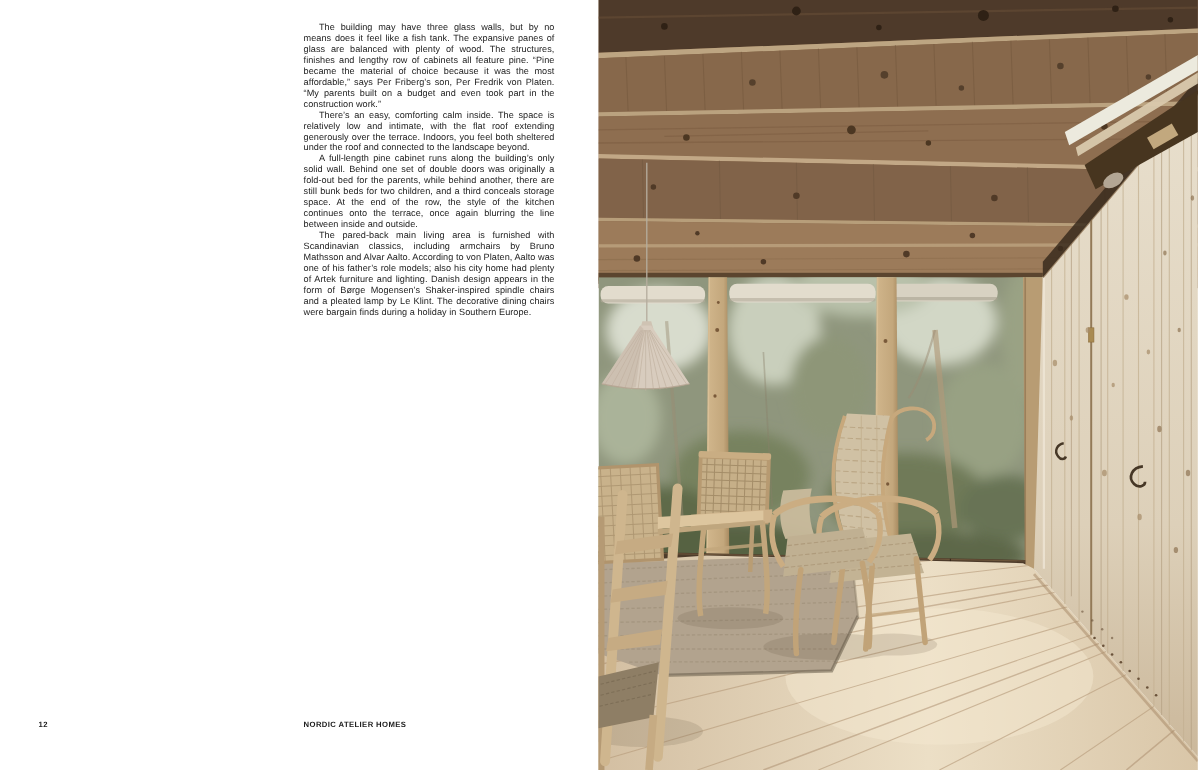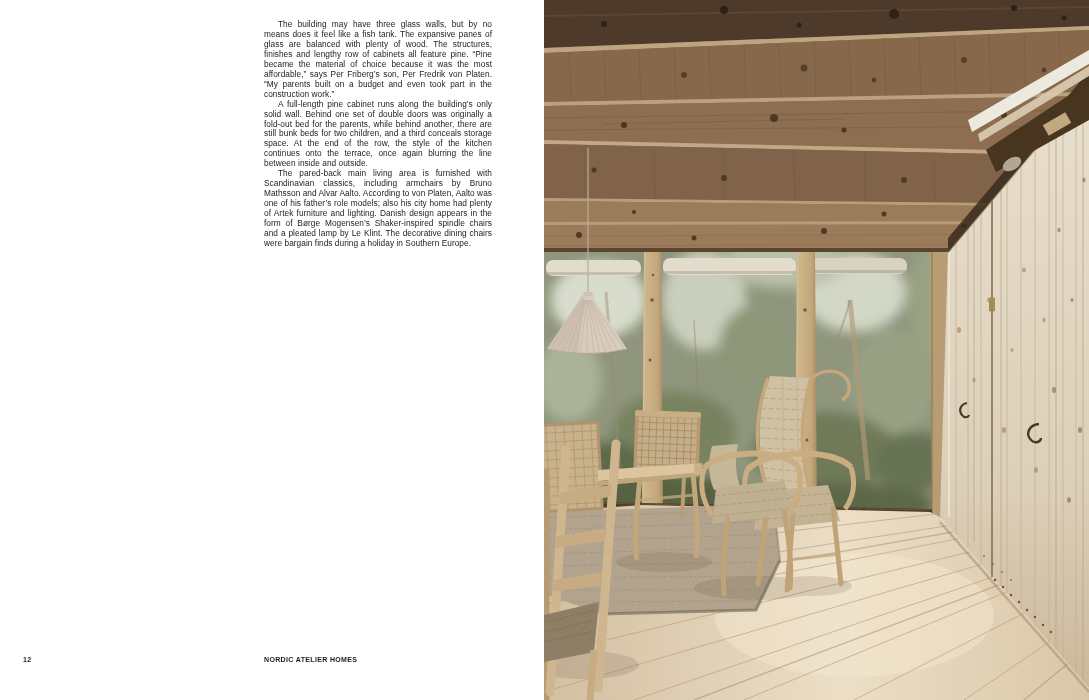--- a/index.html
+++ b/index.html
@@ -5,21 +5,21 @@
   :root{
     --page-bg:#ffffff; --text:#1c1c1c;
   }
   html,body{margin:0;padding:0;}
   body{
     width:1089px;height:700px;position:relative;overflow:hidden;
     background:var(--page-bg,#fff);
     font-family:"Liberation Sans",sans-serif;
   }
   .spread{position:absolute;inset:0;}
-  .left-page{position:absolute;left:0;top:0;width:544px;height:528px;background:var(--page-bg,#fff);}
+  .left-page{position:absolute;left:12px;top:0;width:544px;height:528px;background:var(--page-bg,#fff);}
   .article{
     position:absolute;left:264px;top:20px;width:228px;
     font-size:8.3px;line-height:9.95px;color:var(--text,#1c1c1c);
     text-align:justify;letter-spacing:0.04px;
   }
   .article p{margin:0;text-indent:14px;}
   .folio{
     position:absolute;top:656px;font-size:7px;font-weight:bold;
     letter-spacing:0.35px;color:var(--text,#1c1c1c);
   }
@@ -29,20 +29,21 @@
   .right-page svg{display:block;}
 </style>
 </head>
 <body>
 
 <div class="spread">
 
   <div class="left-page">
     <div class="article">
       <p>The building may have three glass walls, but by no means does it feel like a fish tank. The expansive panes of glass are balanced with plenty of wood. The structures, finishes and lengthy row of cabinets all feature pine. “Pine became the material of choice because it was the most affordable,” says Per Friberg’s son, Per Fredrik von Platen. “My parents built on a budget and even took part in the construction work.”</p>
+      <p>There’s an easy, comforting calm inside. The space is relatively low and intimate, with the flat roof extending generously over the terrace. Indoors, you feel both sheltered under the roof and connected to the landscape beyond.</p>
       <p>A full-length pine cabinet runs along the building’s only solid wall. Behind one set of double doors was originally a fold-out bed for the parents, while behind another, there are still bunk beds for two children, and a third conceals storage space. At the end of the row, the style of the kitchen continues onto the terrace, once again blurring the line between inside and outside.</p>
       <p>The pared-back main living area is furnished with Scandinavian classics, including armchairs by Bruno Mathsson and Alvar Aalto. According to von Platen, Aalto was one of his father’s role models; also his city home had plenty of Artek furniture and lighting. Danish design appears in the form of Børge Mogensen’s Shaker-inspired spindle chairs and a pleated lamp by Le Klint. The decorative dining chairs were bargain finds during a holiday in Southern Europe.</p>
     </div>
     <div class="folio page-num">12</div>
     <div class="folio run-title">NORDIC ATELIER HOMES</div>
   </div>
 
   <div class="right-page">
   <svg width="545" height="700" viewBox="0 0 545 700">
     <defs>

